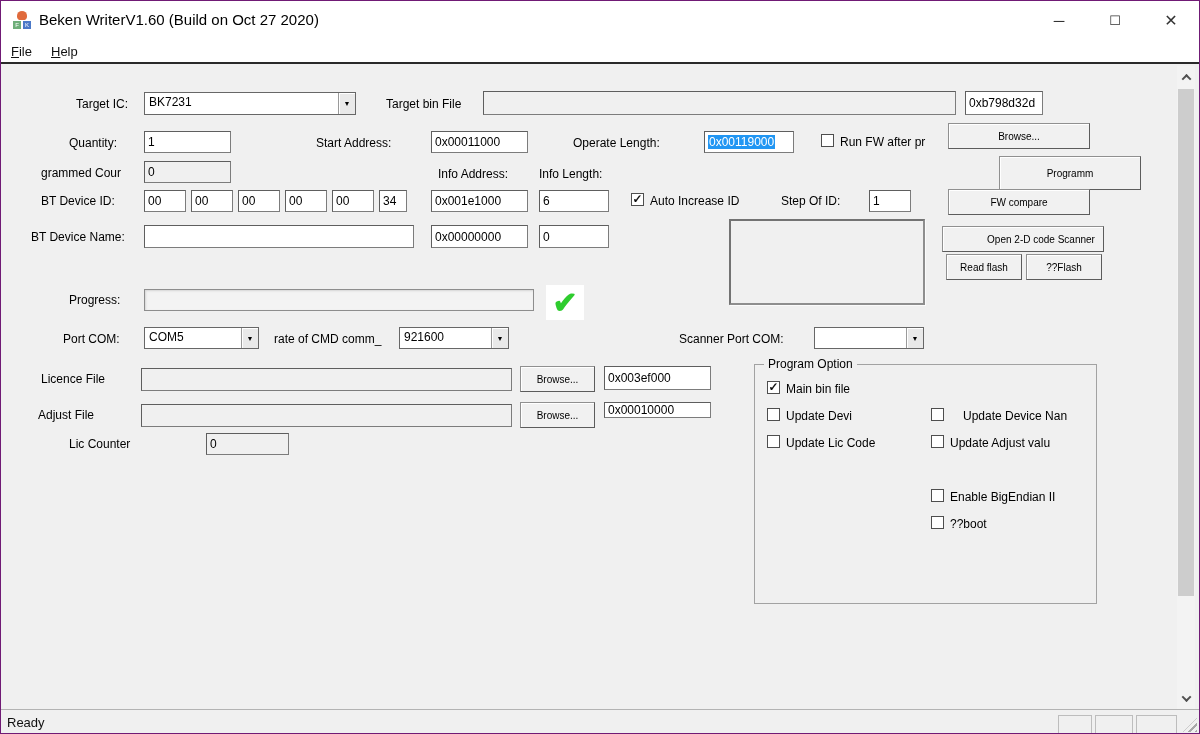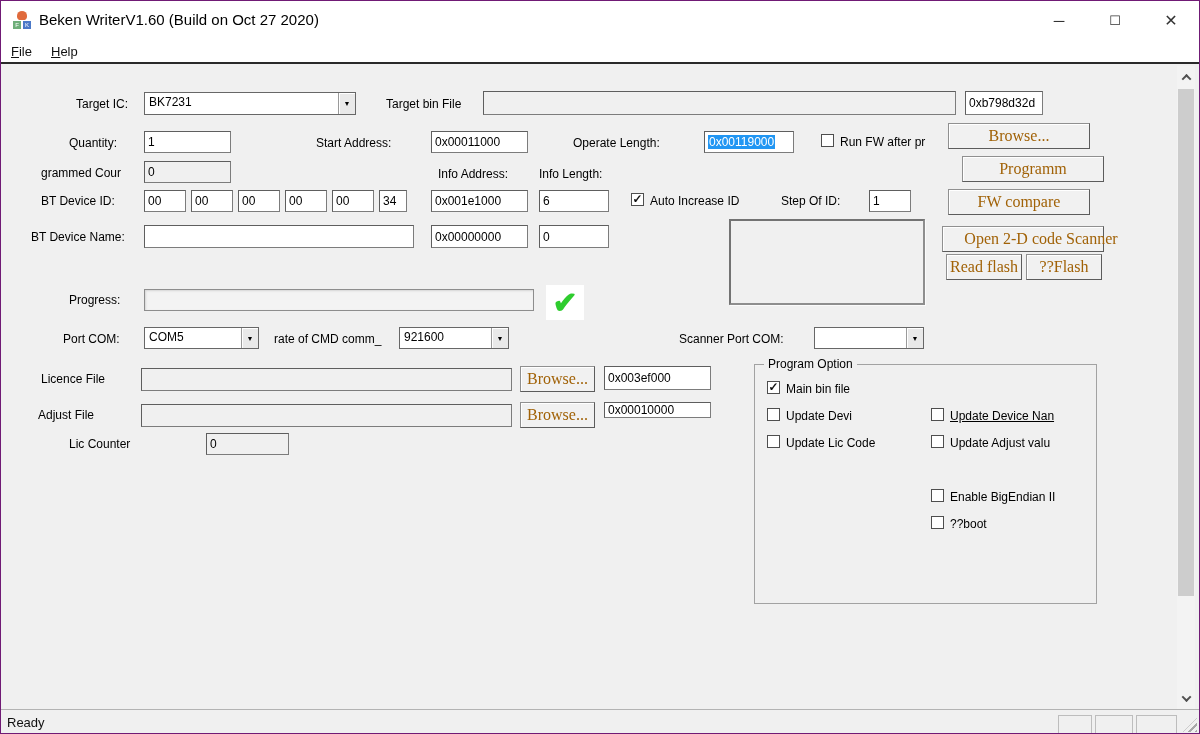--- a/index.html
+++ b/index.html
@@ -25,21 +25,21 @@
 
   
   .client { position:absolute; left:0; top:65px; width:1200px; height:643px; background:#f0f0f0; }
 
   .lbl { position:absolute; font-size:12px; color:#000; white-space:nowrap; }
   .tb { position:absolute; background:#fff; border:1px solid #7c7c7c; border-top-color:#5e5e5e; border-left-color:#5e5e5e;
         font-size:12px; color:#000; padding:0 3px; display:flex; align-items:center; overflow:hidden; white-space:nowrap; }
   .tb.dis { background:#f0f0f0; }
   .sel { background:#2196f3; color:#fff; padding:0 1px; }
   .btn { position:absolute; background:#f1f1f1; border:1px solid #909090; border-bottom-color:#5c5c5c; border-right-color:#5c5c5c;
-         box-shadow:inset 1px 1px 0 #ffffff; font-size:16px; color:#a16207; display:flex; align-items:center; justify-content:center; cursor:default; white-space:nowrap;font-family:Liberation Serif, serif; }
+         box-shadow:inset 1px 1px 0 #ffffff; font-size:10px; color:#000000; display:flex; align-items:center; justify-content:center; cursor:default; white-space:nowrap; }
   .combo { position:absolute; background:#fff; border:1px solid #676767; display:flex; align-items:stretch; }
   .combo .val { flex:1; font-size:12px; padding:2px 0 0 4px; overflow:hidden; white-space:nowrap; }
   .combo .cbtn { width:17px; background:#e9e9e9; border-left:1px solid #9a9a9a; box-shadow:inset 1px 1px 0 #fff;
                  display:flex; align-items:center; justify-content:center; }
   .combo .arrow { font-size:7px; color:#000; }
   .cb { position:absolute; width:13px; height:13px; background:#fff; border:1px solid #4e4e4e; font-size:12px; line-height:11px;
         text-align:center; font-weight:bold; color:#101010; }
   .group { position:absolute; border:1px solid #a2a2a2; }
   .legend { position:absolute; top:-8px; left:9px; background:#f0f0f0; padding:0 4px; font-size:12px; white-space:nowrap; }
   .sunkbox { position:absolute; background:#f0f0f0; border:2px solid #737373; border-right-color:#8e8e8e; border-bottom-color:#8e8e8e; box-shadow:1px 1px 0 #fbfbfb; }
@@ -106,21 +106,21 @@
       <span class="sel">0x00119000</span>
     </div>
     <span class="cb" style="left:820px; top:68px;"></span>
     <div class="lbl" style="left:839px; top:69px;">Run FW after pr</div>
     <div class="btn" style="left:947px; top:57px; width:142px; height:26px;">Browse...</div>
 
     <div class="lbl" style="left:40px; top:100px;">grammed Cour</div>
     <div class="tb dis" style="left:143px; top:95px; width:87px; height:22px;">0</div>
     <div class="lbl" style="left:437px; top:101px;">Info Address:</div>
     <div class="lbl" style="left:538px; top:101px;">Info Length:</div>
-    <div class="btn" style="left:961px; top:90px; width:142px; height:26px;">Programm</div>
+    <div class="btn" style="left:998px; top:90px; width:142px; height:34px;">Programm</div>
 
     <div class="lbl" style="left:40px; top:128px;">BT Device ID:</div>
     <div class="tb" style="left:143px; top:124px; width:42px; height:22px;">00</div>
     <div class="tb" style="left:190px; top:124px; width:42px; height:22px;">00</div>
     <div class="tb" style="left:237px; top:124px; width:42px; height:22px;">00</div>
     <div class="tb" style="left:284px; top:124px; width:42px; height:22px;">00</div>
     <div class="tb" style="left:331px; top:124px; width:42px; height:22px;">00</div>
     <div class="tb" style="left:378px; top:124px; width:28px; height:22px;">34</div>
     <div class="tb" style="left:430px; top:124px; width:97px; height:22px;">0x001e1000</div>
     <div class="tb" style="left:538px; top:124px; width:70px; height:22px;">6</div>
@@ -182,21 +182,21 @@
     <div class="group" style="left:753px; top:298px; width:343px; height:240px;">
       <div class="legend">Program Option</div>
 
       <span class="cb checked" style="left:12px; top:16px;">✓</span>
       <div class="lbl" style="left:31px; top:17px;">Main bin file</div>
 
       <span class="cb" style="left:12px; top:43px;"></span>
       <div class="lbl" style="left:31px; top:44px;">Update Devi</div>
 
       <span class="cb" style="left:176px; top:43px;"></span>
-      <div class="lbl" style="left:195px; top:44px;text-decoration:underline;">Update Device Nan</div>
+      <div class="lbl" style="left:208px; top:44px;">Update Device Nan</div>
 
       <span class="cb" style="left:12px; top:70px;"></span>
       <div class="lbl" style="left:31px; top:71px;">Update Lic Code</div>
 
       <span class="cb" style="left:176px; top:70px;"></span>
       <div class="lbl" style="left:195px; top:71px;">Update Adjust valu</div>
 
       <span class="cb" style="left:176px; top:124px;"></span>
       <div class="lbl" style="left:195px; top:125px;">Enable BigEndian II</div>
 

